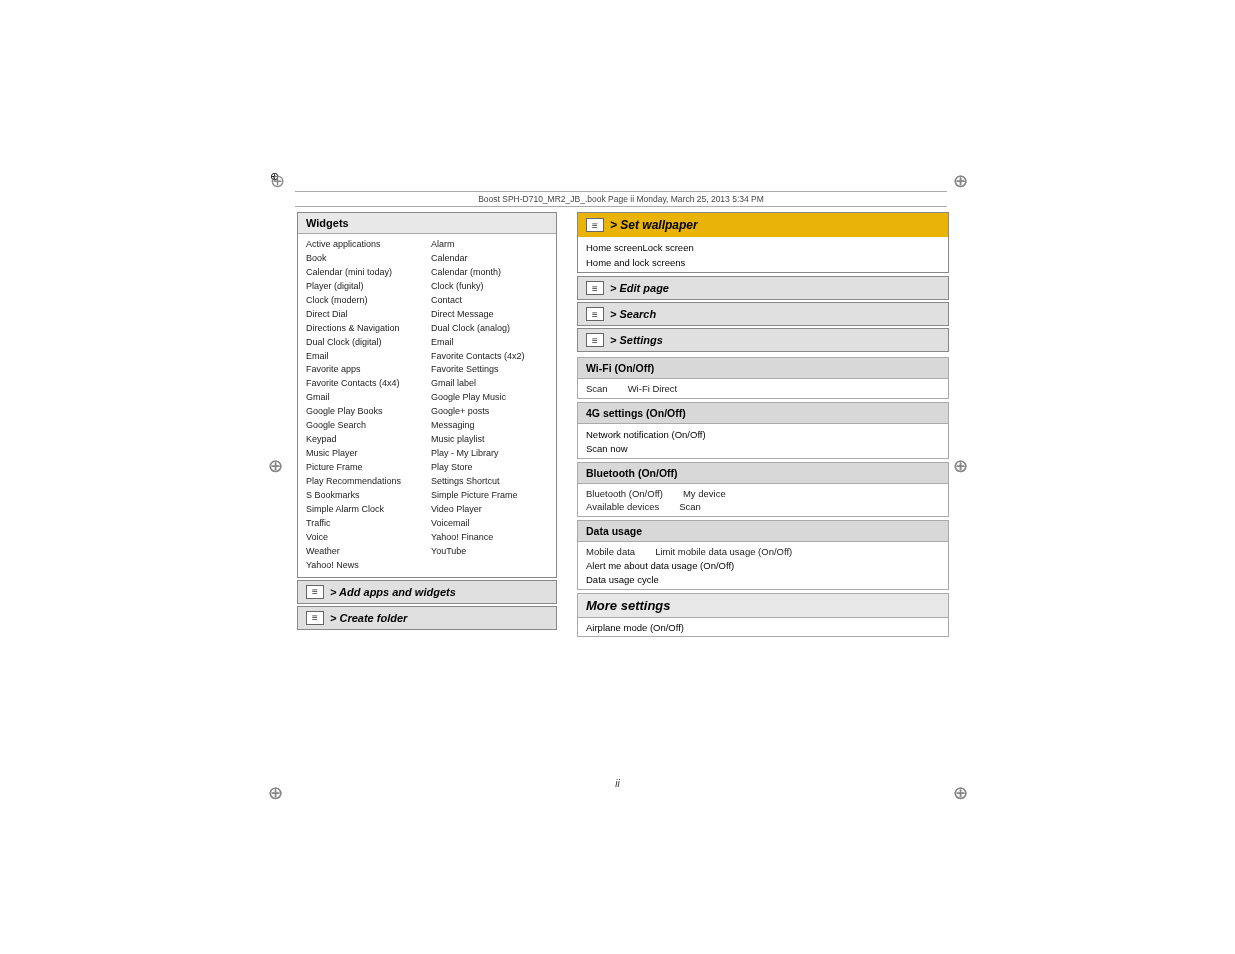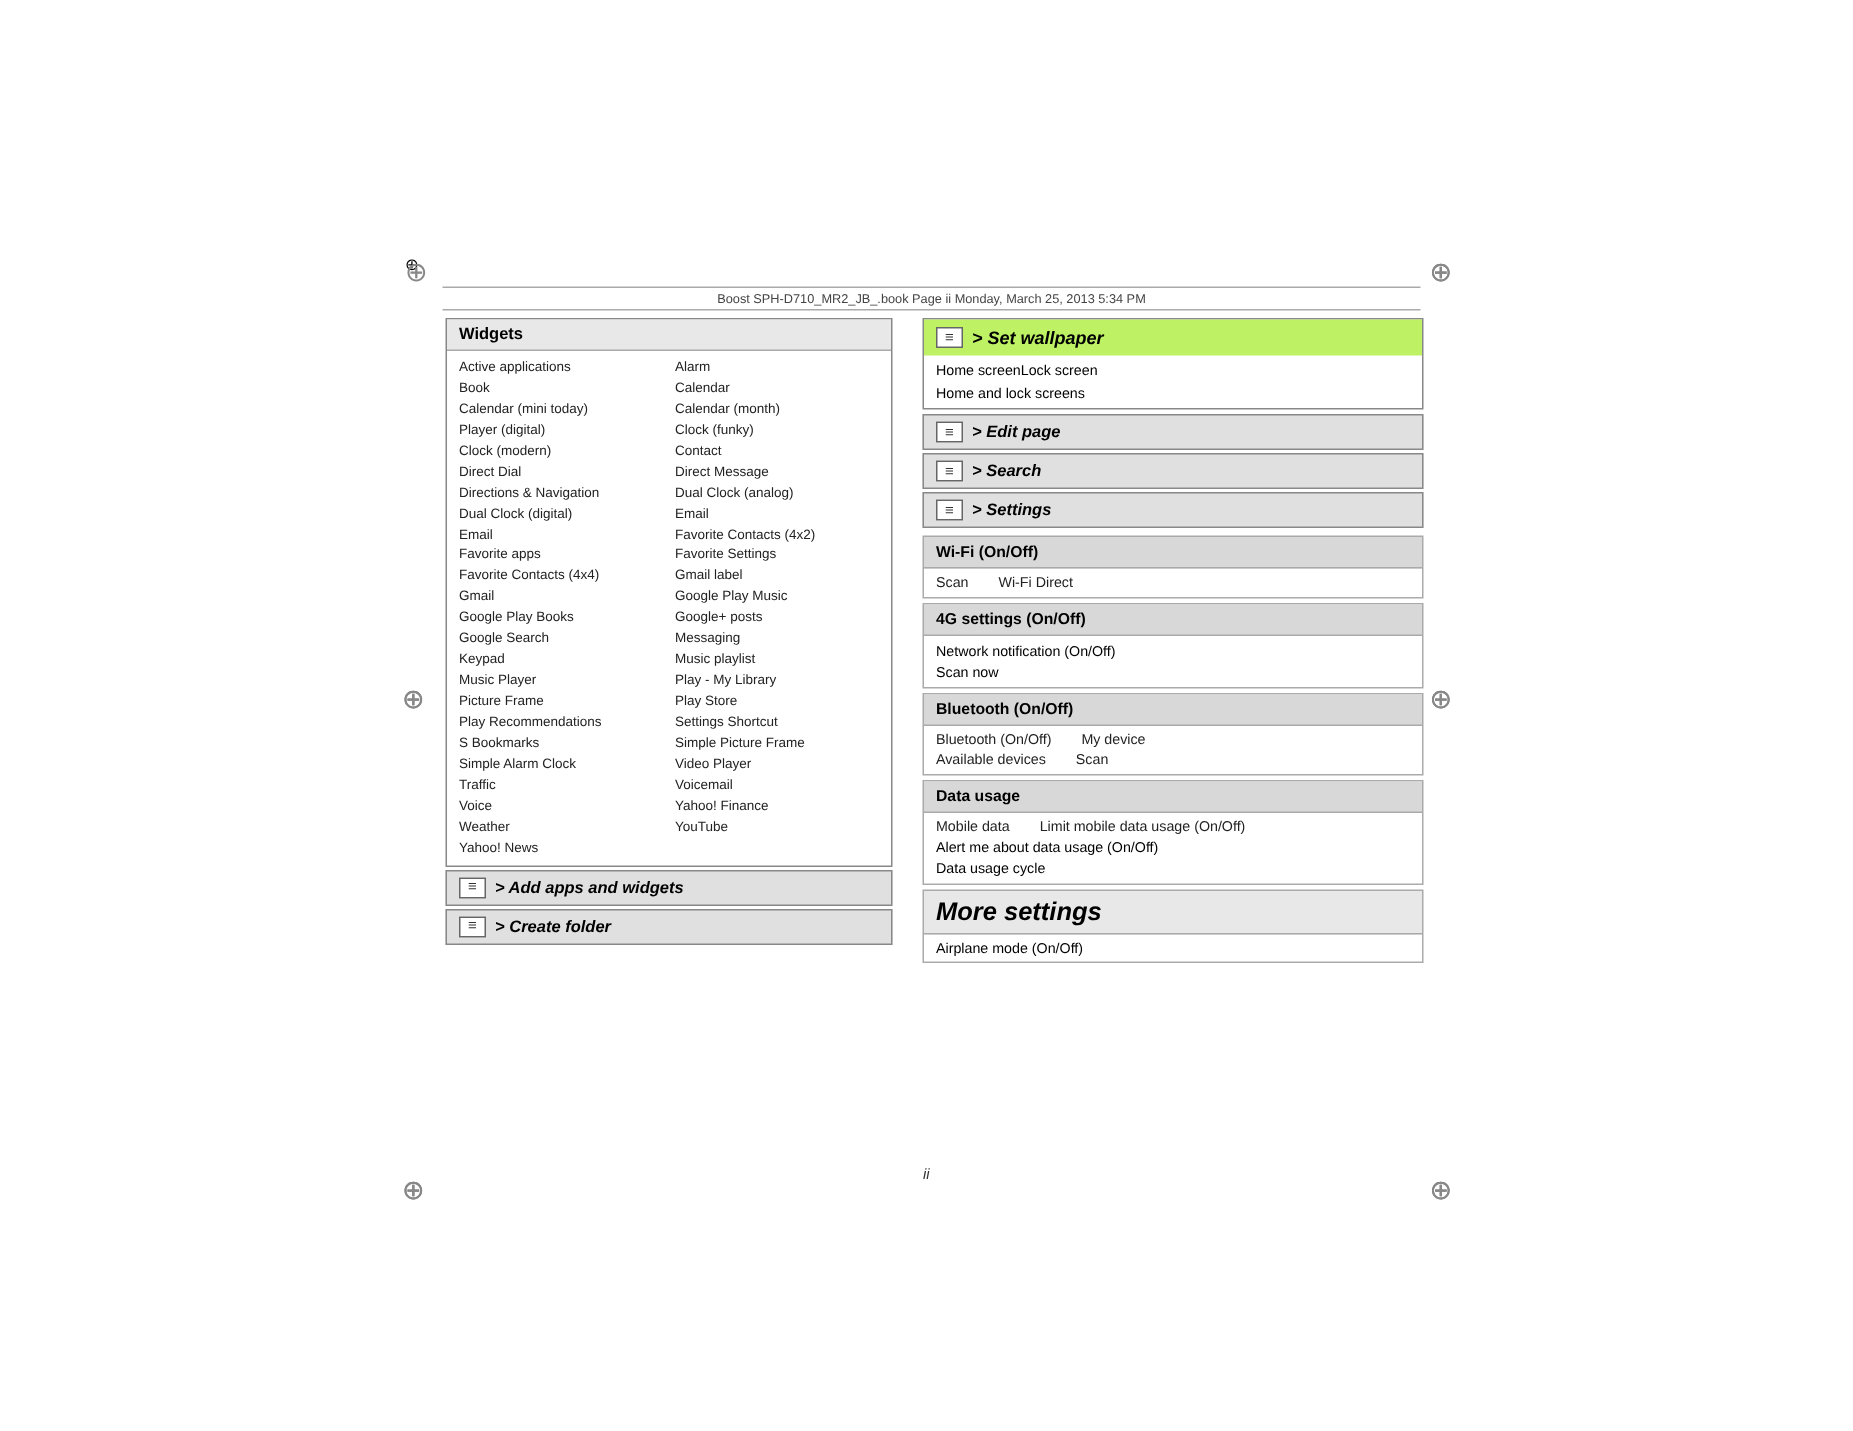--- a/index.html
+++ b/index.html
@@ -126,21 +126,21 @@
     .more-settings-section {
       border: 1px solid #aaa;
       margin-bottom: 3px;
     }
 
     .more-settings-header {
       background: #e8e8e8;
       padding: 4px 8px;
       font-weight: bold;
       font-style: italic;
-      font-size: 17px;
+      font-size: 13px;
       border-bottom: 1px solid #aaa;
     }
 
     .more-settings-content {
       padding: 3px 8px;
     }
 
     
     .page-number {
       position: absolute;
@@ -152,21 +152,21 @@
       color: #333;
     }
 
     
     .top-menu-section {
       border: 1px solid #888;
       margin-bottom: 3px;
     }
 
     .top-menu-header {
-      background: #bef264;
+      background: #eab308;
       padding: 5px 8px;
       font-weight: bold;
       font-style: italic;
       font-size: 12px;
       display: flex;
       align-items: center;
       gap: 6px;
     }
 
     .top-menu-content {
@@ -198,21 +198,21 @@
 <div class="crosshair ch-mr" style="position:absolute; top:455px; right:262px; font-size:18px; color:#888;">⊕</div>
 <div class="crosshair ch-bl" style="position:absolute; bottom:152px; left:268px; font-size:18px; color:#888;">⊕</div>
 <div class="crosshair ch-br" style="position:absolute; bottom:152px; right:262px; font-size:18px; color:#888;">⊕</div>
 
 <div style="position:absolute; top:191px; left:295px; right:288px; border-top:1px solid #aaa; border-bottom:1px solid #aaa; padding:2px 8px; font-size:8.5px; color:#444; text-align:center;">
   <span>Boost SPH-D710_MR2_JB_.book  Page ii  Monday, March 25, 2013  5:34 PM</span>
 </div>
 
 <div class="content-area" style="position:absolute; top:212px; left:297px; right:286px; display:flex; gap:20px; align-items:flex-start;">
 
-  <div style="width:298px; flex-shrink:0;">
+  <div style="width:260px; flex-shrink:0;">
 
     <div class="section-box">
       <div class="section-header">Widgets</div>
       <div class="section-content">
         <div class="widgets-col">
 
         <p>Active applications</p>
             <p>Book</p>
             <p>Calendar (mini today)</p>
             <p>Player (digital)</p>

